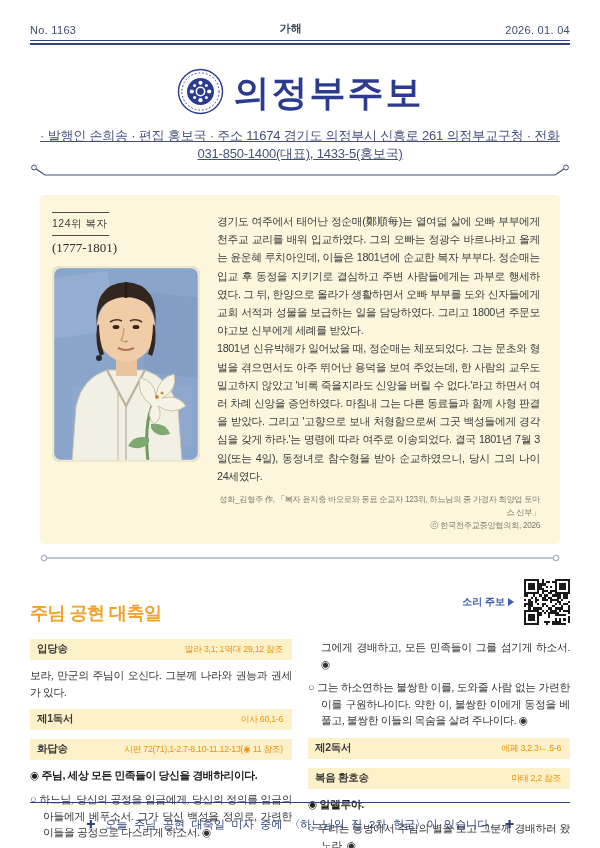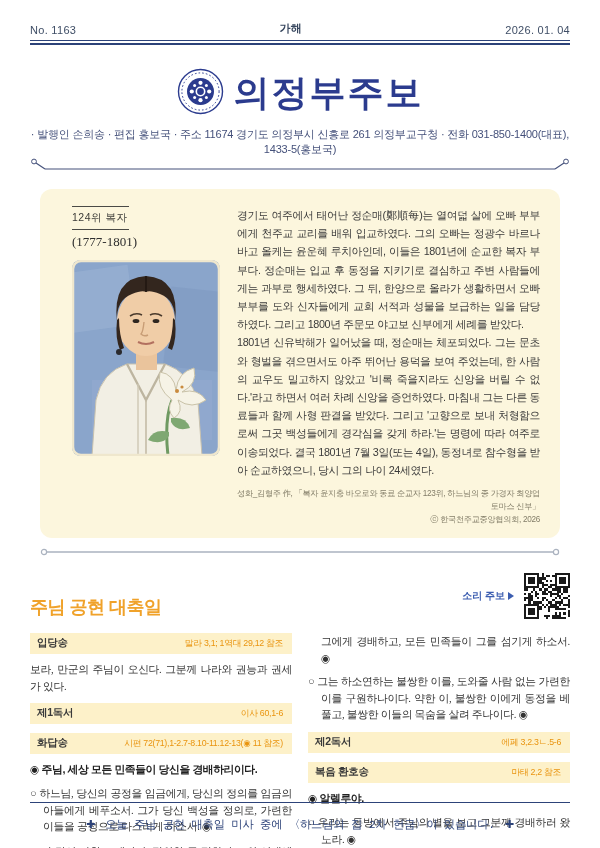--- a/index.html
+++ b/index.html
@@ -20,26 +20,26 @@
   .top-row .cycle { font-weight:bold; color:#37465e; }
   .top-rule { margin-top:4px; border-top:1px solid #2d4379; border-bottom:2.5px solid #2d4379; height:5px; }
 
   
   .masthead { display:flex; justify-content:center; align-items:center; gap:10px; margin-top:23px; }
   .masthead .title {
     font-family:"Liberation Sans","DejaVu Sans",sans-serif;
     font-size:36px; font-weight:bold; color:#2b3b8e; letter-spacing:2px;
   }
   .pub-block { margin-top:8px; text-align:center; }
-  .pub-line { font-size:11px; color:#44507a; letter-spacing:-0.2px; }
+  .pub-line { font-size:13px; color:#44507a; letter-spacing:-0.2px;text-decoration:underline; }
 
   
   .saint-box {
-    margin:13px 40px 0 40px; background:#fcf6dd; border-radius:12px;
-    padding:17px 20px 12px 32px; display:flex; gap:15px;
+    margin:13px 40px 0 40px; background:#fcf6dd; border-radius:4px;
+    padding:17px 20px 12px 12px; display:flex; gap:15px;
   }
   .saint-left { width:150px; flex:none; }
   .saint-tag {
     display:inline-block; border-top:1.3px solid #4a4a46; border-bottom:1.3px solid #4a4a46;
     padding:4px 2px 4px 0; min-width:57px;
     font-size:10.5px; color:#3b3b37; letter-spacing:.5px;
   }
   .saint-title {
     margin-top:13px; font-family:"Liberation Serif","DejaVu Serif",serif;
     font-size:18.5px; font-weight:bold; color:#262626; letter-spacing:-0.5px;

